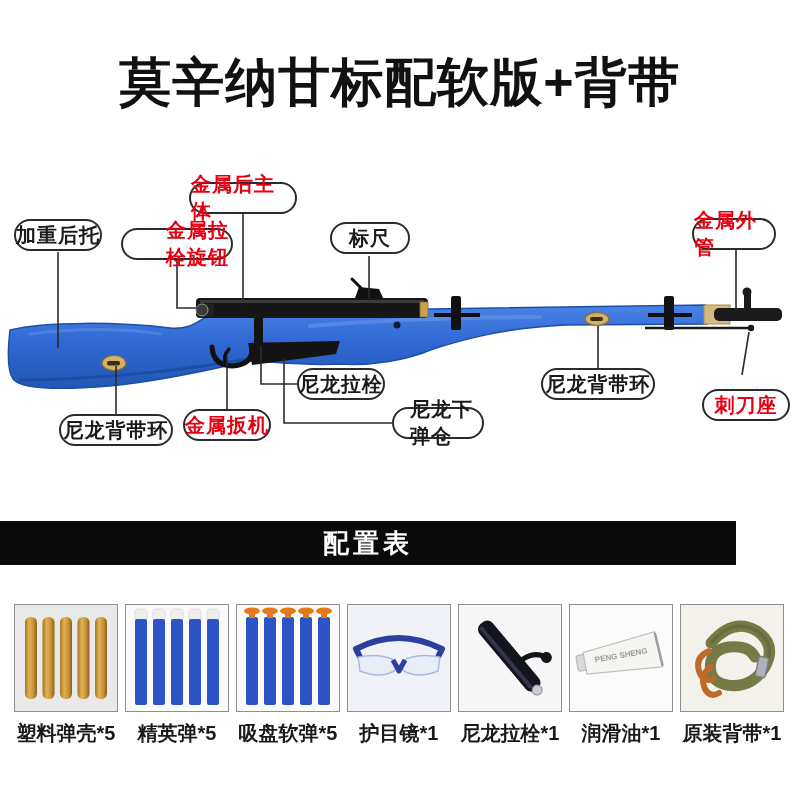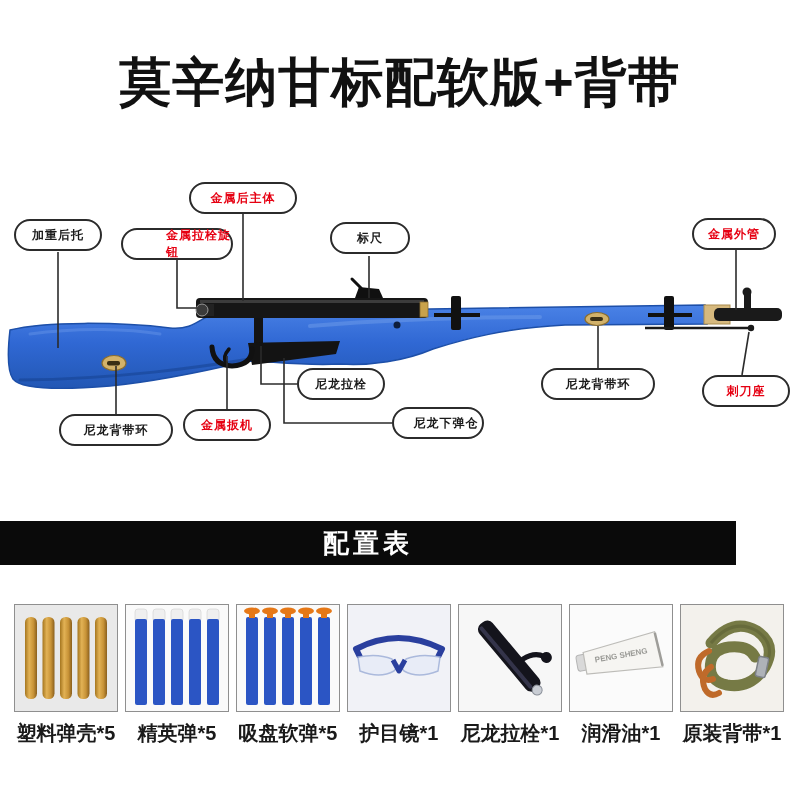--- a/index.html
+++ b/index.html
@@ -11,21 +11,21 @@
   .title { position:absolute; left:0; top:32px; width:800px; height:86px;
            display:flex; align-items:center; justify-content:center;
            font-size:52px; font-weight:900; color:#111; letter-spacing:1px; }
 
   
   .diagram { position:absolute; left:0; top:150px; width:800px; height:345px; }
   .diagram svg.rifle { position:absolute; left:0; top:0; }
 
   .callout { position:absolute; background:#fff; border:2px solid #2b2b2b; border-radius:16px;
              height:32px; display:flex; align-items:center; justify-content:center;
-             font-size:12px; font-weight:bold; color:#1a1a1a; letter-spacing:1px; z-index:5; }
+             font-size:20px; font-weight:bold; color:#1a1a1a; letter-spacing:1px; z-index:5; }
 
   
   .banner { position:absolute; left:0; top:513px; width:736px; height:44px; background:#0a0a0a;
             display:flex; align-items:center; justify-content:center;
             color:#fff; font-size:26px; font-weight:bold; letter-spacing:4px; }
 
   
   .products { position:absolute; left:0; top:596px; width:800px; padding:0 14px;
               display:flex; gap:7px; }
   .product { width:104px; display:flex; flex-direction:column; align-items:center; }
@@ -129,21 +129,21 @@
     <div class="callout" style="left: 14px; top: 61px; width: 88px; color: rgb(26, 26, 26); text-align: center;">加重后托</div>
     <div class="callout" style="left: 189px; top: 24px; width: 108px; color: rgb(230, 0, 18);">金属后主体</div>
     <div class="callout" style="left: 121px; top: 70px; width: 112px; color: rgb(230, 0, 18); padding-left: 43px;">金属拉栓旋钮</div>
     <div class="callout" style="left: 330px; top: 64px; width: 80px; color: rgb(26, 26, 26);">标尺</div>
     <div class="callout" style="left: 692px; top: 60px; width: 84px; color: rgb(230, 0, 18);">金属外管</div>
     <div class="callout" style="left: 297px; top: 210px; width: 88px; color: rgb(26, 26, 26);">尼龙拉栓</div>
     <div class="callout" style="left: 392px; top: 249px; width: 92px; color: rgb(26, 26, 26); padding-left: 16px;">尼龙下弹仓</div>
     <div class="callout" style="left: 183px; top: 251px; width: 88px; color: rgb(230, 0, 18);">金属扳机</div>
     <div class="callout" style="left: 59px; top: 256px; width: 114px; color: rgb(26, 26, 26);">尼龙背带环</div>
     <div class="callout" style="left: 541px; top: 210px; width: 114px; color: rgb(26, 26, 26);">尼龙背带环</div>
-    <div class="callout" style="left: 702px; top: 217px; width: 88px; color: rgb(230, 0, 18);">刺刀座</div>
+    <div class="callout" style="left: 702px; top: 231px; width: 88px; color: rgb(230, 0, 18);">刺刀座</div>
   </div>
 
   <div class="banner">配置表</div>
 
   <div class="products">
 
     <div class="product">
       <div class="pbox">
         <svg width="102" height="106" viewBox="0 0 102 106">
           <defs>

